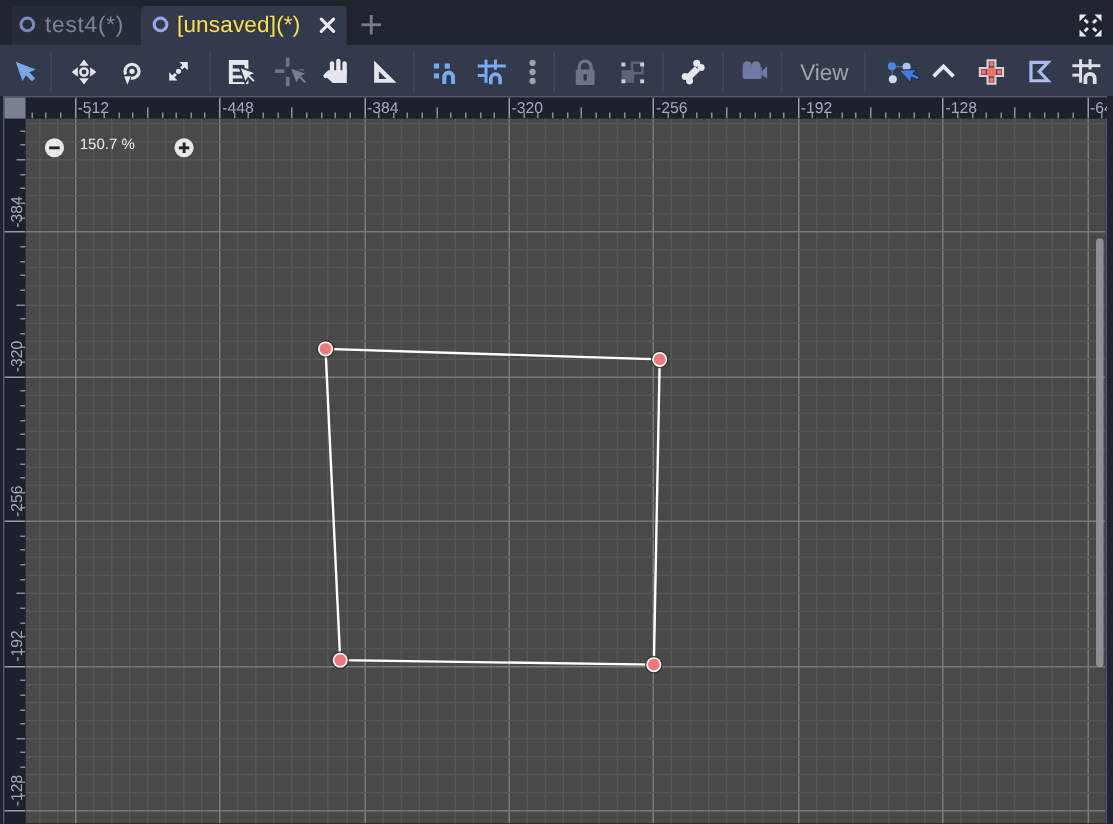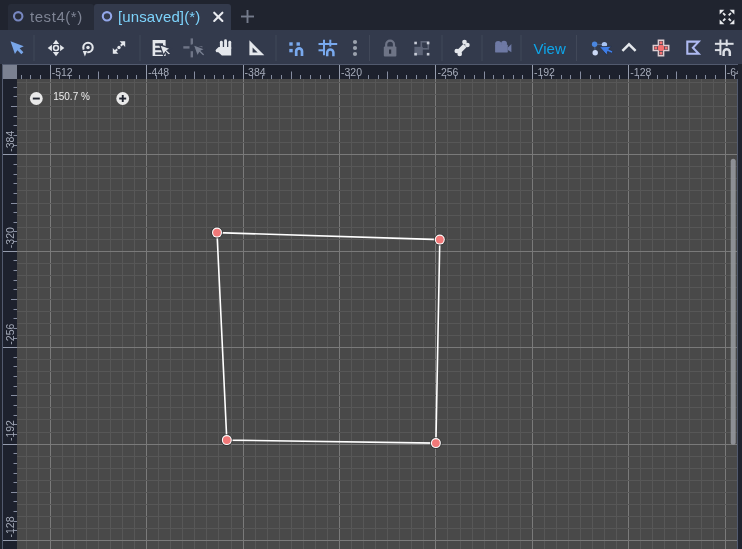--- a/index.html
+++ b/index.html
@@ -1,20 +1,20 @@
 <!DOCTYPE html>
 <html><head><meta charset="utf-8"><style>html,body{margin:0;padding:0;background:#20242f;width:742px;height:549px;overflow:hidden}*{box-sizing:border-box;-webkit-font-smoothing:antialiased}#root{position:absolute;left:0;top:0;width:682px;height:549px;font-family:"Liberation Sans",sans-serif;will-change:transform;}.abs{position:absolute}</style></head><body>
 <div id="root">
     <div class="abs" style="left:0;top:0;width:742px;height:30px;background:#20242f"></div>
     <div class="abs" style="left:8px;top:4px;width:86px;height:26px;background:#272c39;border-radius:3px 3px 0 0"></div>
     <div class="abs" style="left:94px;top:4px;width:137px;height:26px;background:#333a4c;border-radius:3px 3px 0 0"></div>
     <div class="abs" style="left:30px;top:8px;font-size:15px;letter-spacing:0.55px;color:#7e8494;white-space:pre">test4(*)</div>
-    <div class="abs" style="left:118px;top:8px;font-size:15px;letter-spacing:0.12px;color:#7dd3fc;white-space:pre">[unsaved](*)</div>
+    <div class="abs" style="left:118px;top:8px;font-size:15px;letter-spacing:0.12px;color:#fde047;white-space:pre">[unsaved](*)</div>
     <div class="abs" style="left:0;top:30px;width:742px;height:34px;background:#333a4c"></div>
-    <div class="abs" style="left:533.5px;top:39.5px;font-size:15px;color:#0ea5e9">View</div>
+    <div class="abs" style="left:533.5px;top:39.5px;font-size:15px;color:#a3a3a3">View</div>
     <div class="abs" style="left:2px;top:64px;width:736px;height:485px;border:1px solid #525a6e;border-bottom:none"></div>
     <svg style="position:absolute;left:3px;top:65px" width="735" height="14" font-family="'Liberation Sans',sans-serif">
       <rect x="0" y="0" width="735" height="14" fill="#1d212d"></rect>
       <line x1="47.5" y1="0" x2="47.5" y2="14" stroke="#959cad" stroke-width="1"></line>
       <line x1="143.5" y1="0" x2="143.5" y2="14" stroke="#959cad" stroke-width="1"></line>
       <line x1="240.5" y1="0" x2="240.5" y2="14" stroke="#959cad" stroke-width="1"></line>
       <line x1="336.5" y1="0" x2="336.5" y2="14" stroke="#959cad" stroke-width="1"></line>
       <line x1="432.5" y1="0" x2="432.5" y2="14" stroke="#959cad" stroke-width="1"></line>
       <line x1="529.5" y1="0" x2="529.5" y2="14" stroke="#959cad" stroke-width="1"></line>
       <line x1="625.5" y1="0" x2="625.5" y2="14" stroke="#959cad" stroke-width="1"></line>

